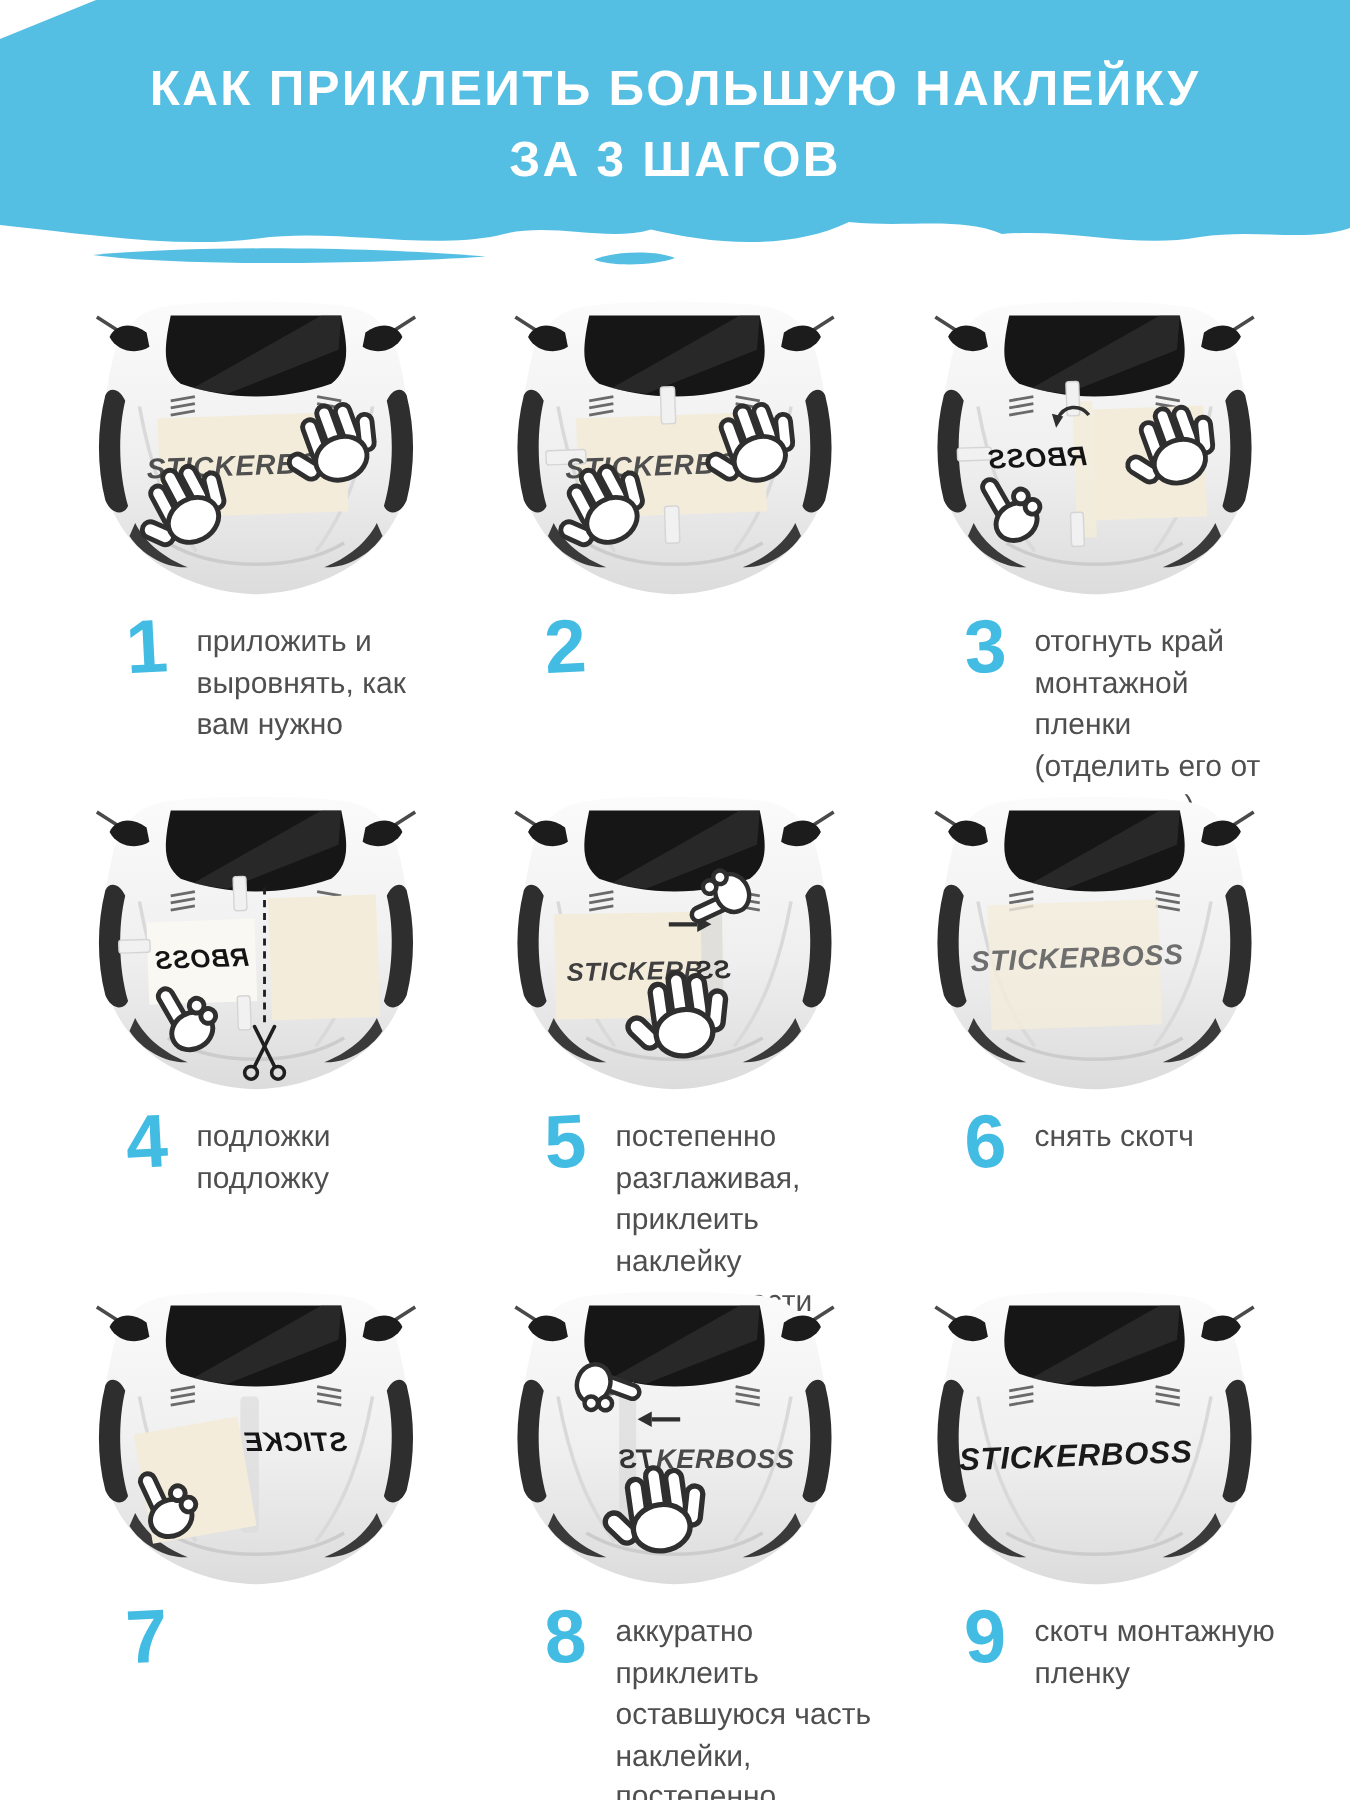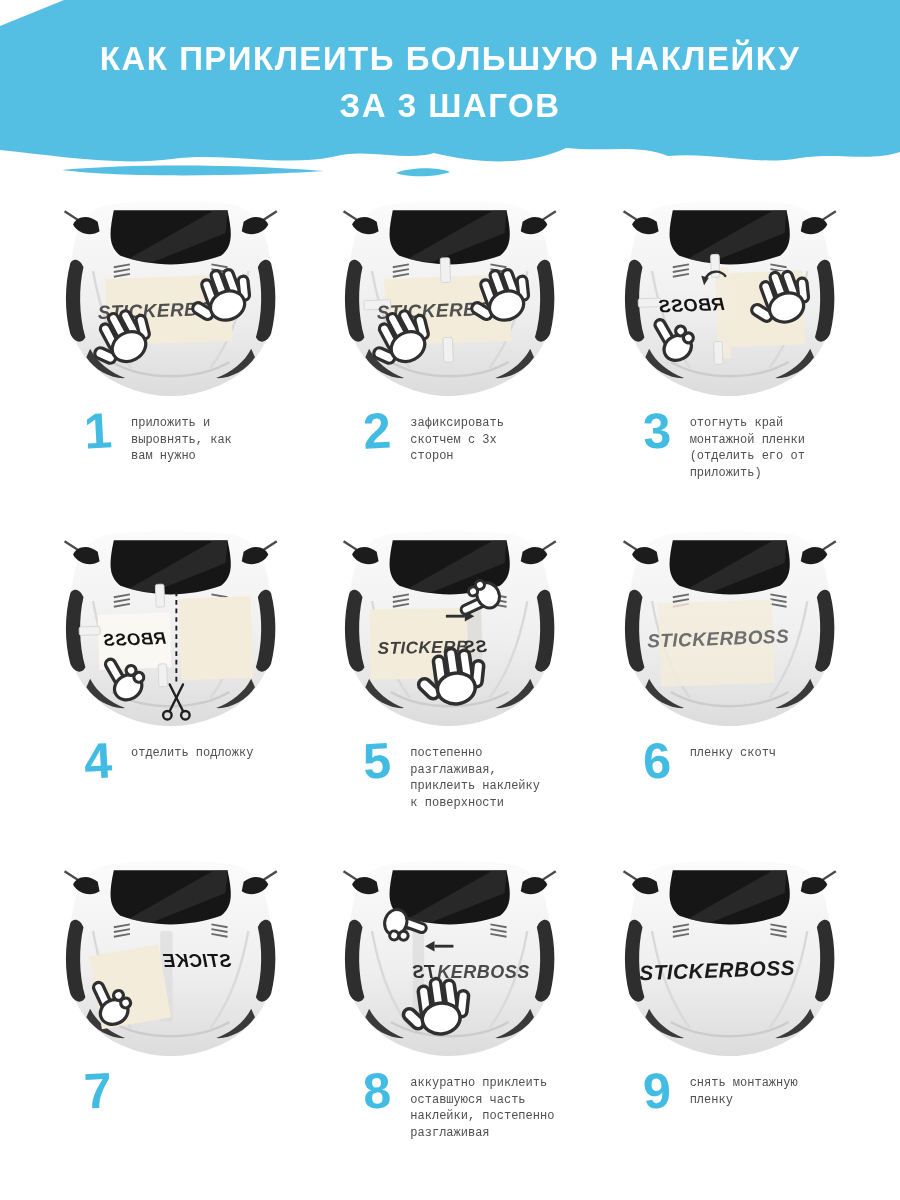--- a/index.html
+++ b/index.html
@@ -11,22 +11,22 @@
     color:#ffffff;font-weight:bold;font-size:33px;letter-spacing:1.5px;line-height:1.42;}
   
   .grid{display:grid;grid-template-columns:repeat(3,1fr);column-gap:14px;
     padding:12px 38px 0 38px;}
   .cell{display:flex;flex-direction:column;}
   .car{width:100%;height:203px;display:block;}
   .caption{display:flex;gap:13px;align-items:flex-start;height:127px;
     box-sizing:border-box;padding:6px 0 0 46px;}
   .num{font-size:50px;font-weight:bold;color:#43BCE3;line-height:1;
     transform:rotate(-3deg);min-width:34px;}
-  .label{font-size:12px;color:#4f4f4f;line-height:1.38;white-space:pre-line;
-    padding-top:9px;font-family:Liberation Mono, monospace;}
+  .label{font-size:20px;color:#4f4f4f;line-height:1.38;white-space:pre-line;
+    padding-top:9px;}
   .stk{font-family:"Liberation Sans",sans-serif;font-weight:bold;font-style:italic;
     letter-spacing:0.5px;}
   .hidden-defs{position:absolute;width:0;height:0;overflow:hidden;}
 </style>
 </head>
 <body>
 
 <svg class="hidden-defs" aria-hidden="true">
   <defs>
     <linearGradient id="bodyGrad" x1="0" y1="0" x2="0" y2="1">
@@ -130,23 +130,20 @@
         <rect x="132" y="62" width="10" height="26" rx="2" fill="#f1f1f1" stroke="#d5d5d5"></rect>
         <rect x="132" y="146" width="10" height="26" rx="2" fill="#f1f1f1" stroke="#d5d5d5"></rect>
         <rect x="50" y="104" width="28" height="10" rx="2" fill="#f1f1f1" stroke="#d5d5d5"></rect>
         <text class="stk" x="138" y="124" font-size="20" fill="#4F4F4F" text-anchor="middle">STICKERBOSS</text>
       </g>
       <use href="#hand-open" transform="translate(196,98) rotate(-20) scale(1.15)"></use>
       <use href="#hand-open" transform="translate(90,142) rotate(-28) scale(1.15)"></use>
     </svg>
     <div class="caption">
       <div class="num">2</div>
-      <div class="label">зафиксировать
-скотчем с 3х
-сторон</div>
     </div>
   </div>
 
   <div class="cell">
     <svg class="car" viewBox="0 0 280 210">
       <use href="#car-base"></use>
       <g transform="rotate(-2 140 120)">
         <rect x="126" y="72" width="14" height="96" fill="#F3ECDA" opacity="0.85"></rect>
         <rect x="140" y="78" width="78" height="78" fill="#F3ECDA"></rect>
         <rect x="122" y="58" width="9" height="24" rx="2" fill="#f1f1f1" stroke="#d5d5d5"></rect>
@@ -177,21 +174,21 @@
         <rect x="126" y="142" width="9" height="24" rx="2" fill="#f1f1f1" stroke="#d5d5d5"></rect>
         <rect x="44" y="100" width="22" height="9" rx="2" fill="#f1f1f1" stroke="#d5d5d5"></rect>
         <text class="stk" font-size="18" fill="#141414" text-anchor="middle" transform="translate(102,121) scale(-1,1)">RBOSS</text>
       </g>
       <line x1="146" y1="66" x2="146" y2="162" stroke="#1f1f1f" stroke-width="2" stroke-dasharray="5 4"></line>
       <use href="#scissors" transform="translate(146,180)"></use>
       <use href="#hand-point" transform="translate(90,158) rotate(-30) scale(1.15)"></use>
     </svg>
     <div class="caption">
       <div class="num">4</div>
-      <div class="label">отделить подложку</div>
+      <div class="label">подложки подложку</div>
     </div>
   </div>
 
   <div class="cell">
     <svg class="car" viewBox="0 0 280 210">
       <use href="#car-base"></use>
       <g transform="rotate(-1 115 120)">
         <rect x="56" y="84" width="118" height="74" fill="#F3ECDA"></rect>
         <rect x="159" y="80" width="15" height="64" rx="3" fill="#dcdcdc" opacity="0.8"></rect>
         <text class="stk" x="112" y="131" font-size="18" fill="#3f3f3f" text-anchor="middle">STICKERB</text>
@@ -213,21 +210,21 @@
   <div class="cell">
     <svg class="car" viewBox="0 0 280 210">
       <use href="#car-base"></use>
       <g transform="rotate(-2 140 120)">
         <rect x="66" y="76" width="120" height="88" fill="#F3ECDA" opacity="0.8"></rect>
         <text class="stk" x="128" y="122" font-size="20" fill="#6e6e6e" text-anchor="middle">STICKERBOSS</text>
       </g>
     </svg>
     <div class="caption">
       <div class="num">6</div>
-      <div class="label">пленку скотч</div>
+      <div class="label">снять скотч</div>
     </div>
   </div>
 
   <div class="cell">
     <svg class="car" viewBox="0 0 280 210">
       <use href="#car-base"></use>
       <rect x="129" y="76" width="13" height="96" rx="3" fill="#dcdcdc" opacity="0.7"></rect>
       <text class="stk" font-size="19" fill="#141414" text-anchor="middle" transform="translate(168,114) scale(-1,1)">STICKE</text>
       <g transform="rotate(-10 96 134)">
         <rect x="60" y="96" width="74" height="78" fill="#F3ECDA"></rect>
@@ -258,18 +255,18 @@
     </div>
   </div>
 
   <div class="cell">
     <svg class="car" viewBox="0 0 280 210">
       <use href="#car-base"></use>
       <text class="stk" x="127" y="125" font-size="22" fill="#1a1a1a" text-anchor="middle" transform="rotate(-2 127 125)">STICKERBOSS</text>
     </svg>
     <div class="caption">
       <div class="num">9</div>
-      <div class="label">снять монтажную
+      <div class="label">скотч монтажную
 пленку</div>
     </div>
   </div>
 
 </div>
 
 </body></html>

